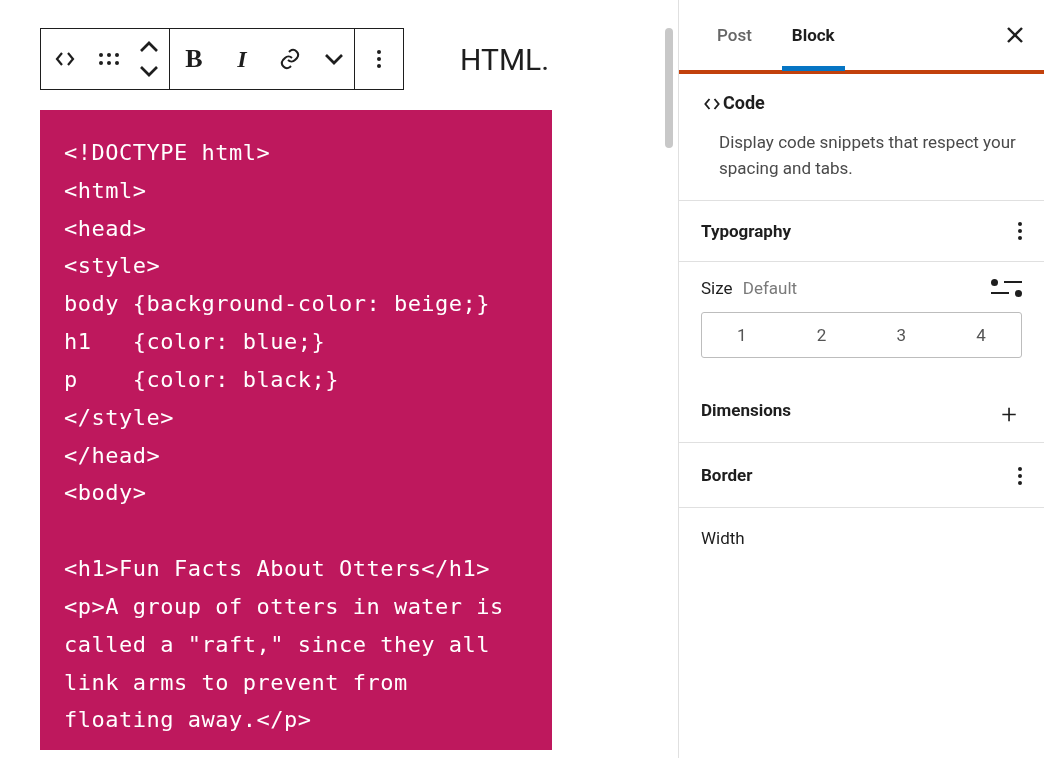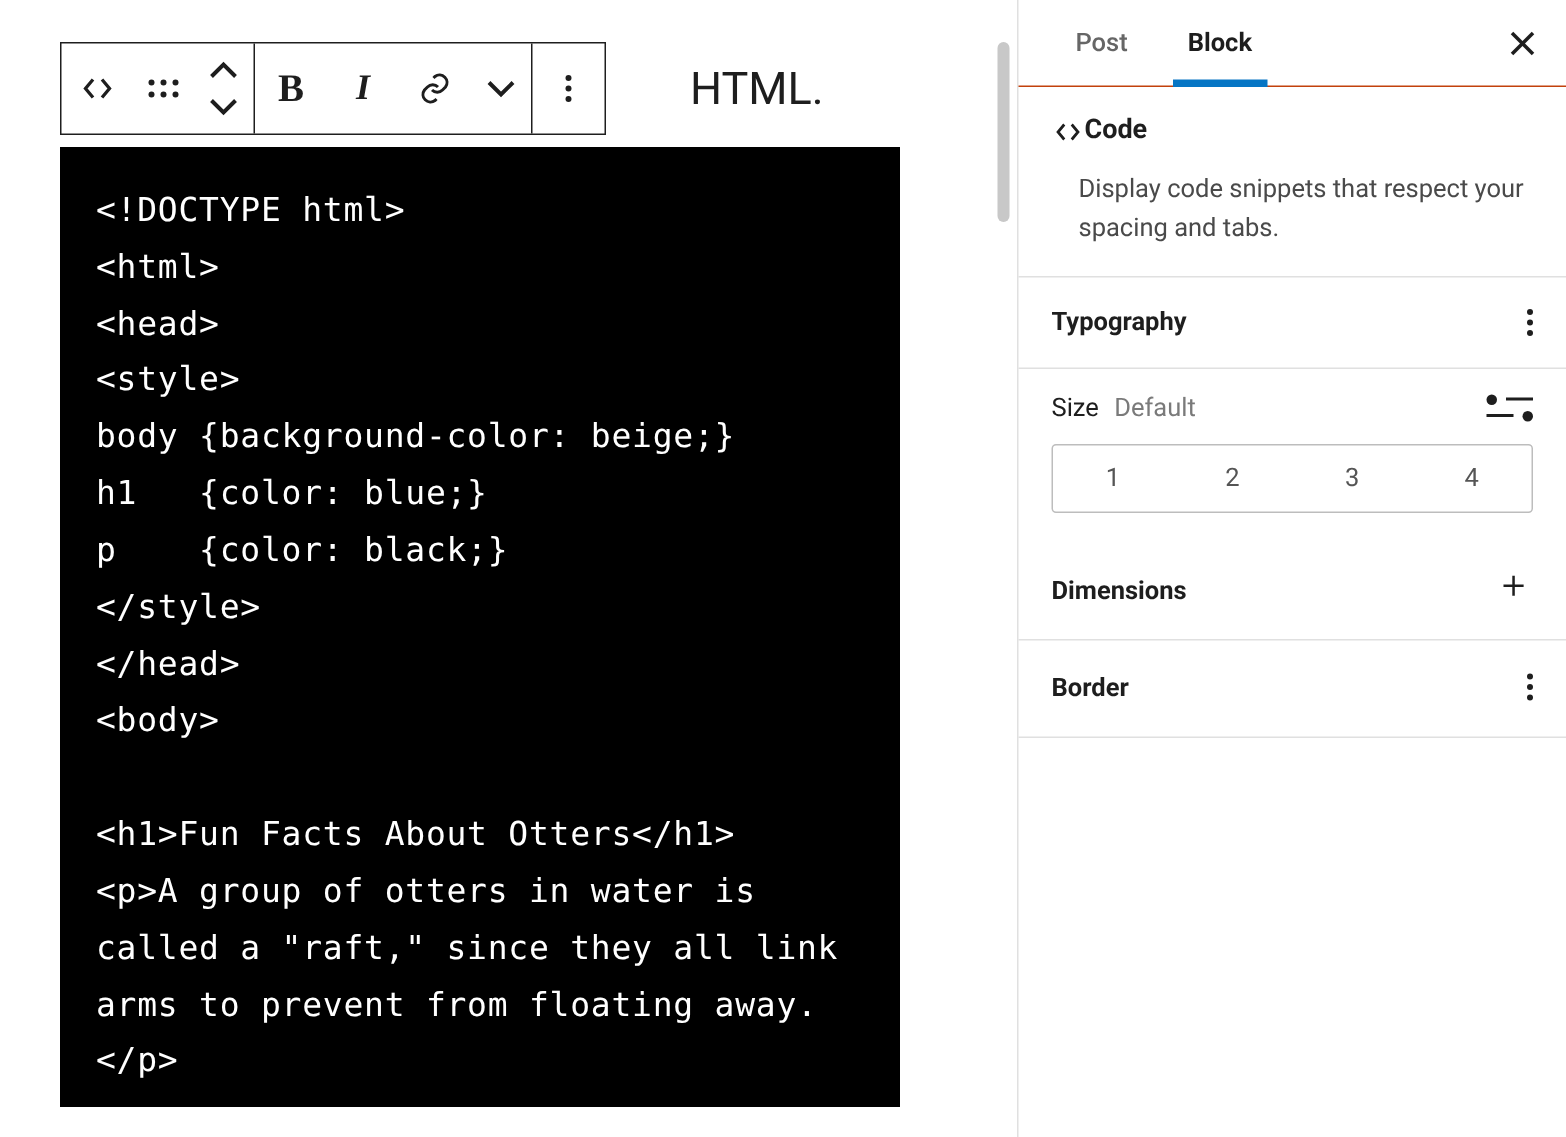--- a/index.html
+++ b/index.html
@@ -62,24 +62,24 @@
   .after-toolbar-text {
     position: absolute;
     left: 460px;
     top: 42px;
     font-size: 30px;
     color: #1e1e1e;
   }
 
   
   .code-block {
-    margin-top: 8px;
-    width: 560px;
+    margin-top: 20px;
+    width: 512px;
     height: 640px;
-    background: #000000;
+    background: #be185d;
     color: #ffffff;
     font-family: ui-monospace, SFMono-Regular, "SF Mono", Menlo, monospace;
     font-size: 22px;
     line-height: 1.72;
     padding: 24px 24px;
     white-space: pre-wrap;
     word-wrap: break-word;
     letter-spacing: 0.5px;
   }
 
@@ -102,22 +102,22 @@
   .sidebar {
     width: 366px;
     border-left: 1px solid #e0e0e0;
     display: flex;
     flex-direction: column;
     font-size: 17px;
   }
   .sb-tabs {
     display: flex;
     align-items: center;
-    height: 58px;
-    border-bottom: 1px solid #c2410c;
+    height: 74px;
+    border-bottom: 4px solid #c2410c;
     padding: 0 0 0 18px;
     position: relative;
   }
   .sb-tab {
     padding: 0 20px;
     height: 100%;
     display: flex;
     align-items: center;
     font-weight: 500;
     color: #666;
@@ -202,21 +202,21 @@
     height:46px;
   }
   .size-btn {
     flex:1;
     display:flex; align-items:center; justify-content:center;
     font-size:17px; color:#555;
     cursor:pointer;
   }
 
   .thin-head {
-    display:flex; align-items:flex-start; justify-content:space-between;
+    display:flex; align-items:flex-end; justify-content:space-between;
     padding: 22px 22px;
     border-bottom:1px solid #e0e0e0;
     font-weight:700;
   }
   .plus { font-size:26px; line-height:0.5; cursor:pointer; font-weight:400;}
 
   .partial-row { padding: 20px 22px 0 22px; font-size:17px; color:#1e1e1e; }
 </style>
 </head>
 <body>
@@ -372,14 +372,15 @@
     <span>Border</span>
     <span class="ph-action">
         <div class="dots-v">
           <span></span>
           <span></span>
           <span></span>
         </div>
       </span>
   </div>
 
+  <div class="partial-row">Width</div>
 
 </div>
 
 </body></html>

